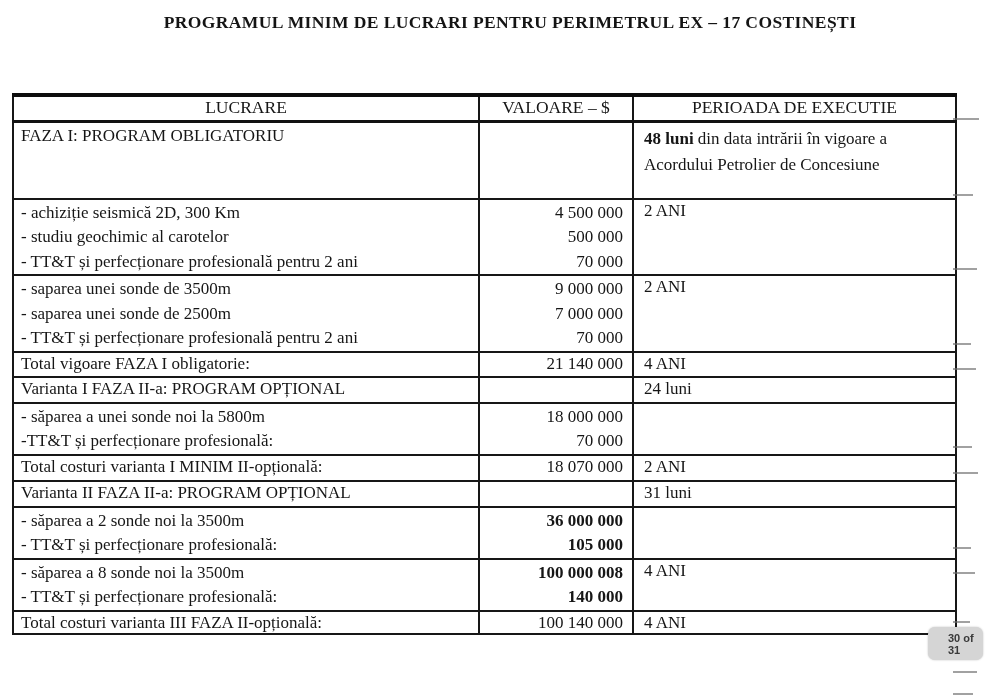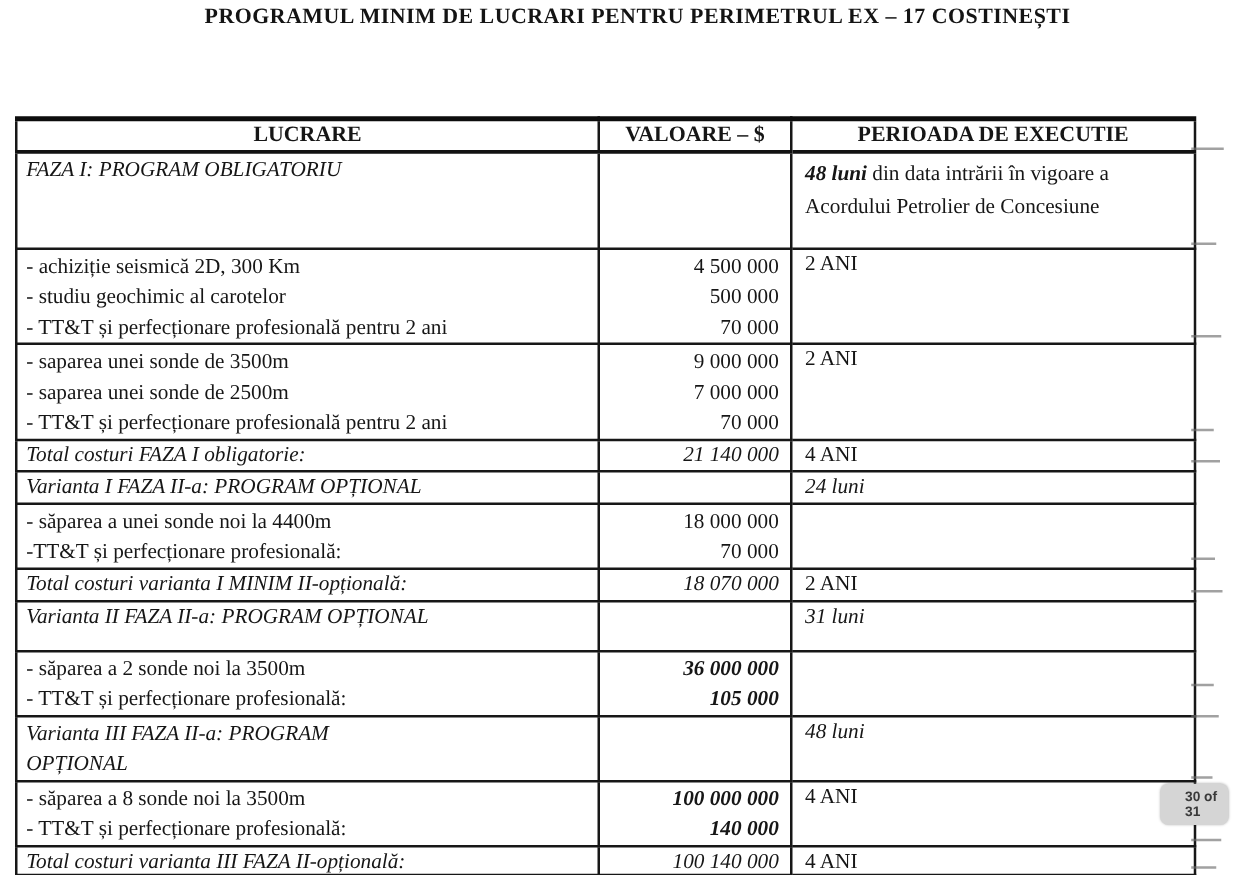--- a/index.html
+++ b/index.html
@@ -9,21 +9,21 @@
     background: #ffffff;
     font-family: "Liberation Serif", serif;
     color: #161616;
     overflow: hidden;
     position: relative;
   }
   .page { position: relative; width: 986px; height: 700px; }
 
   .doc-title {
     position: absolute;
-    top: 2px; left: 0;
+    top: 12px; left: 0;
     width: 100%;
     margin: 0;
     padding-left: 34px;
     text-align: center;
     font-size: 17.5px;
     font-weight: bold;
     letter-spacing: 0.4px;
     color: #141414;
   }
 
@@ -47,26 +47,25 @@
     font-weight: normal;
     overflow: hidden;
   }
   .doc-table th {
     height: 24px;
     text-align: center;
     vertical-align: middle;
     padding: 0 2px 2px 2px;
     font-size: 17.5px;
     border-bottom: 3px solid #121212;
-    font-weight: bold;
   }
   td.l { text-align: left;  padding: 1px 4px 0 7px; }
   td.v { text-align: right; padding: 1px 9px 0 16px; }
   td.p { text-align: left;  padding: 1px 6px 0 10px; }
-  .b  { font-weight: bold; font-style: italic; }
+  .b  { font-weight: bold; }
   .nw { white-space: nowrap; }
   .ln { line-height: 24.5px; white-space: nowrap; }
   td.p.wrap { line-height: 26px; padding-top: 3px; }
 
   .badge {
     position: absolute;
     left: 928px; top: 627px;
     width: 55px; height: 33px;
     background: #d5d5d5;
     border-radius: 7px;
@@ -139,84 +138,76 @@
         </td>
         <td class="v">
           <div class="ln">9 000 000</div>
           <div class="ln">7 000 000</div>
           <div class="ln">70 000</div>
         </td>
         <td class="p">2 ANI</td>
       </tr>
 
       <tr style="height:25px">
-        <td class="l b nw">Total costuri FAZA I obligatorie:</td>
+        <td class="l b nw">Total vigoare FAZA I obligatorie:</td>
         <td class="v b nw">21 140 000</td>
         <td class="p nw">4 ANI</td>
       </tr>
 
       <tr style="height:26px">
         <td class="l b nw">Varianta I FAZA II-a: PROGRAM  OPȚIONAL</td>
         <td class="v"></td>
         <td class="p b nw">24 luni</td>
       </tr>
 
       <tr style="height:52px">
         <td class="l">
-          <div class="ln">- săparea a unei sonde noi la 4400m</div>
+          <div class="ln">- săparea a unei sonde noi la 5800m</div>
           <div class="ln">-TT&amp;T și perfecționare profesională:</div>
         </td>
         <td class="v">
           <div class="ln">18 000 000</div>
           <div class="ln">70 000</div>
         </td>
         <td class="p"></td>
       </tr>
 
       <tr style="height:26px">
         <td class="l b nw">Total costuri varianta I  MINIM II-opțională:</td>
         <td class="v b nw">18 070 000</td>
         <td class="p nw">2 ANI</td>
       </tr>
 
-      <tr style="height:40px">
+      <tr style="height:26px">
         <td class="l b nw">Varianta II FAZA II-a: PROGRAM  OPȚIONAL</td>
         <td class="v"></td>
         <td class="p b nw">31 luni</td>
       </tr>
 
       <tr style="height:49px">
         <td class="l">
           <div class="ln">- săparea a 2 sonde noi la 3500m</div>
           <div class="ln">- TT&amp;T și perfecționare profesională:</div>
         </td>
         <td class="v">
           <div class="ln b">36 000 000</div>
           <div class="ln b">105 000</div>
         </td>
         <td class="p"></td>
       </tr>
 
 
-      <tr style="height:49px">
-        <td class="l b">
-          <div class="ln">Varianta III FAZA II-a: PROGRAM</div>
-          <div class="ln">OPȚIONAL</div>
-        </td>
-        <td class="v"></td>
-        <td class="p b nw">48 luni</td>
-      </tr>
 
       <tr style="height:50px">
         <td class="l">
           <div class="ln">- săparea a 8 sonde noi la 3500m</div>
           <div class="ln">- TT&amp;T și perfecționare profesională:</div>
         </td>
         <td class="v">
-          <div class="ln b">100 000 000</div>
+          <div class="ln b">100 000 008</div>
           <div class="ln b">140 000</div>
         </td>
         <td class="p">4 ANI</td>
       </tr>
 
       <tr style="height:23px">
         <td class="l b nw">Total costuri varianta III FAZA II-opțională:</td>
         <td class="v b nw">100 140 000</td>
         <td class="p nw">4 ANI</td>
       </tr>

